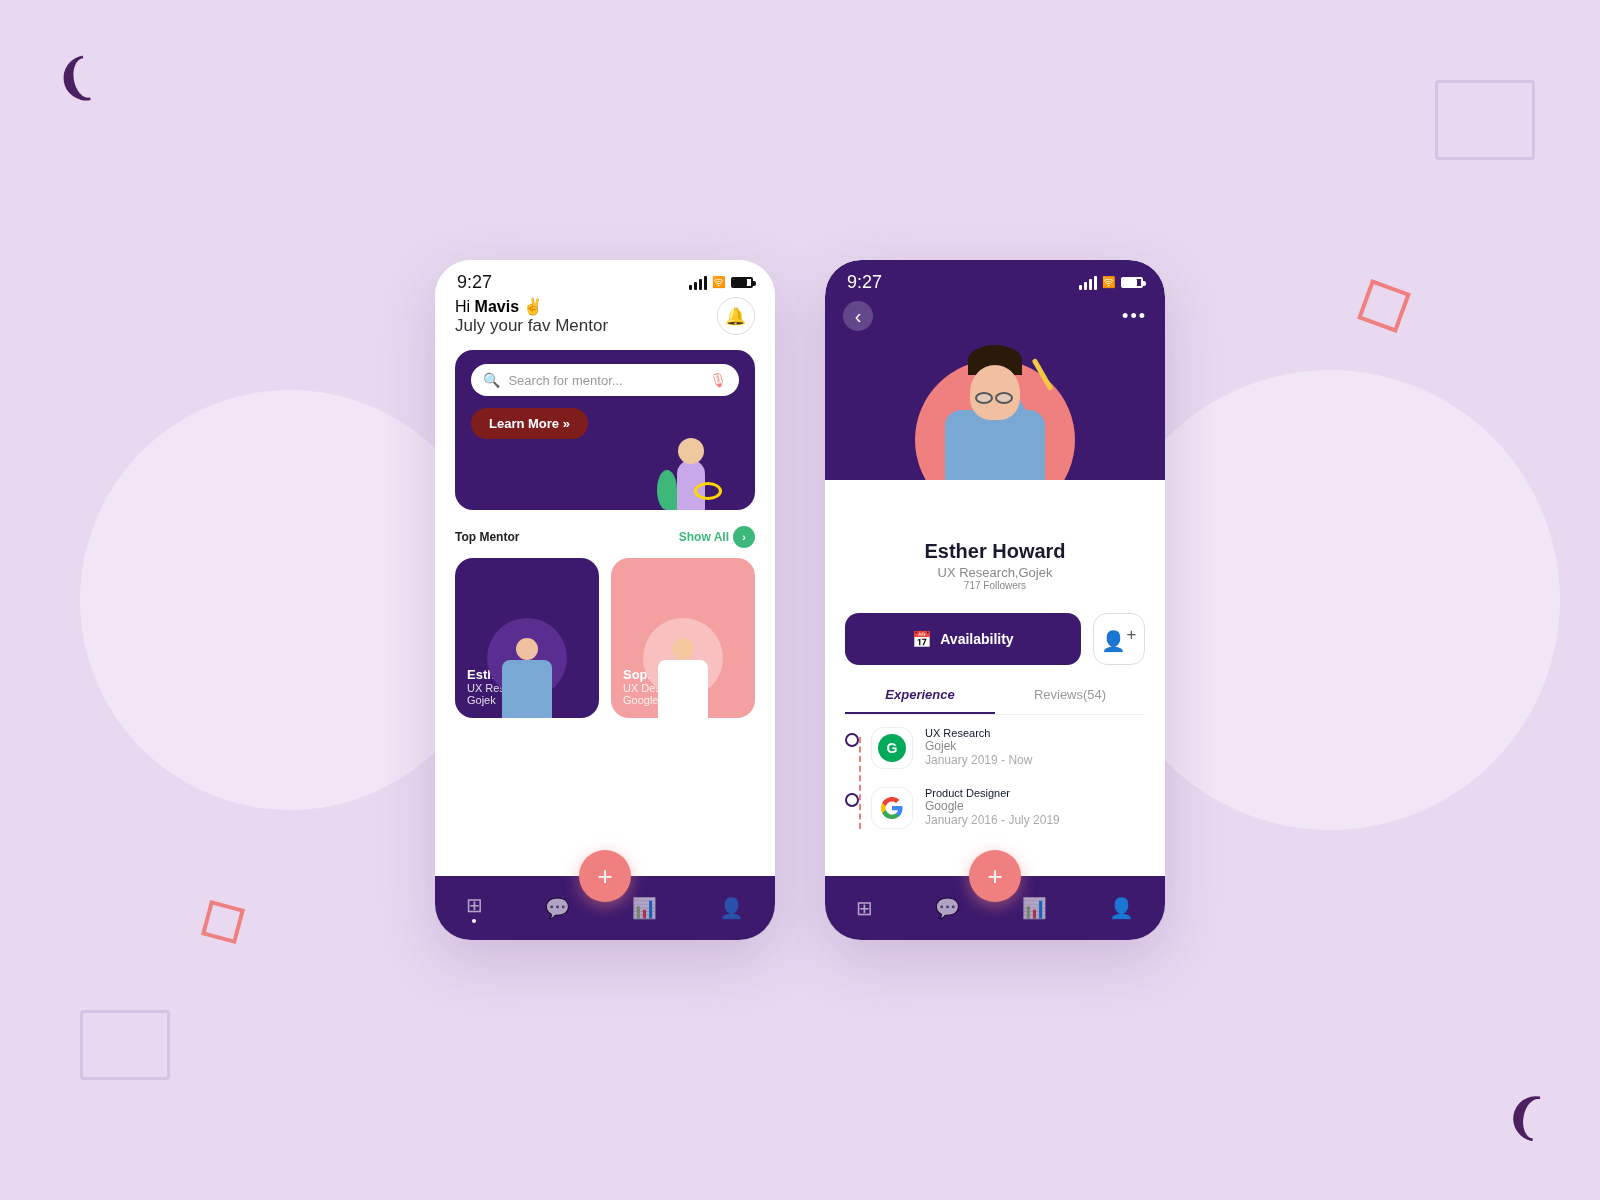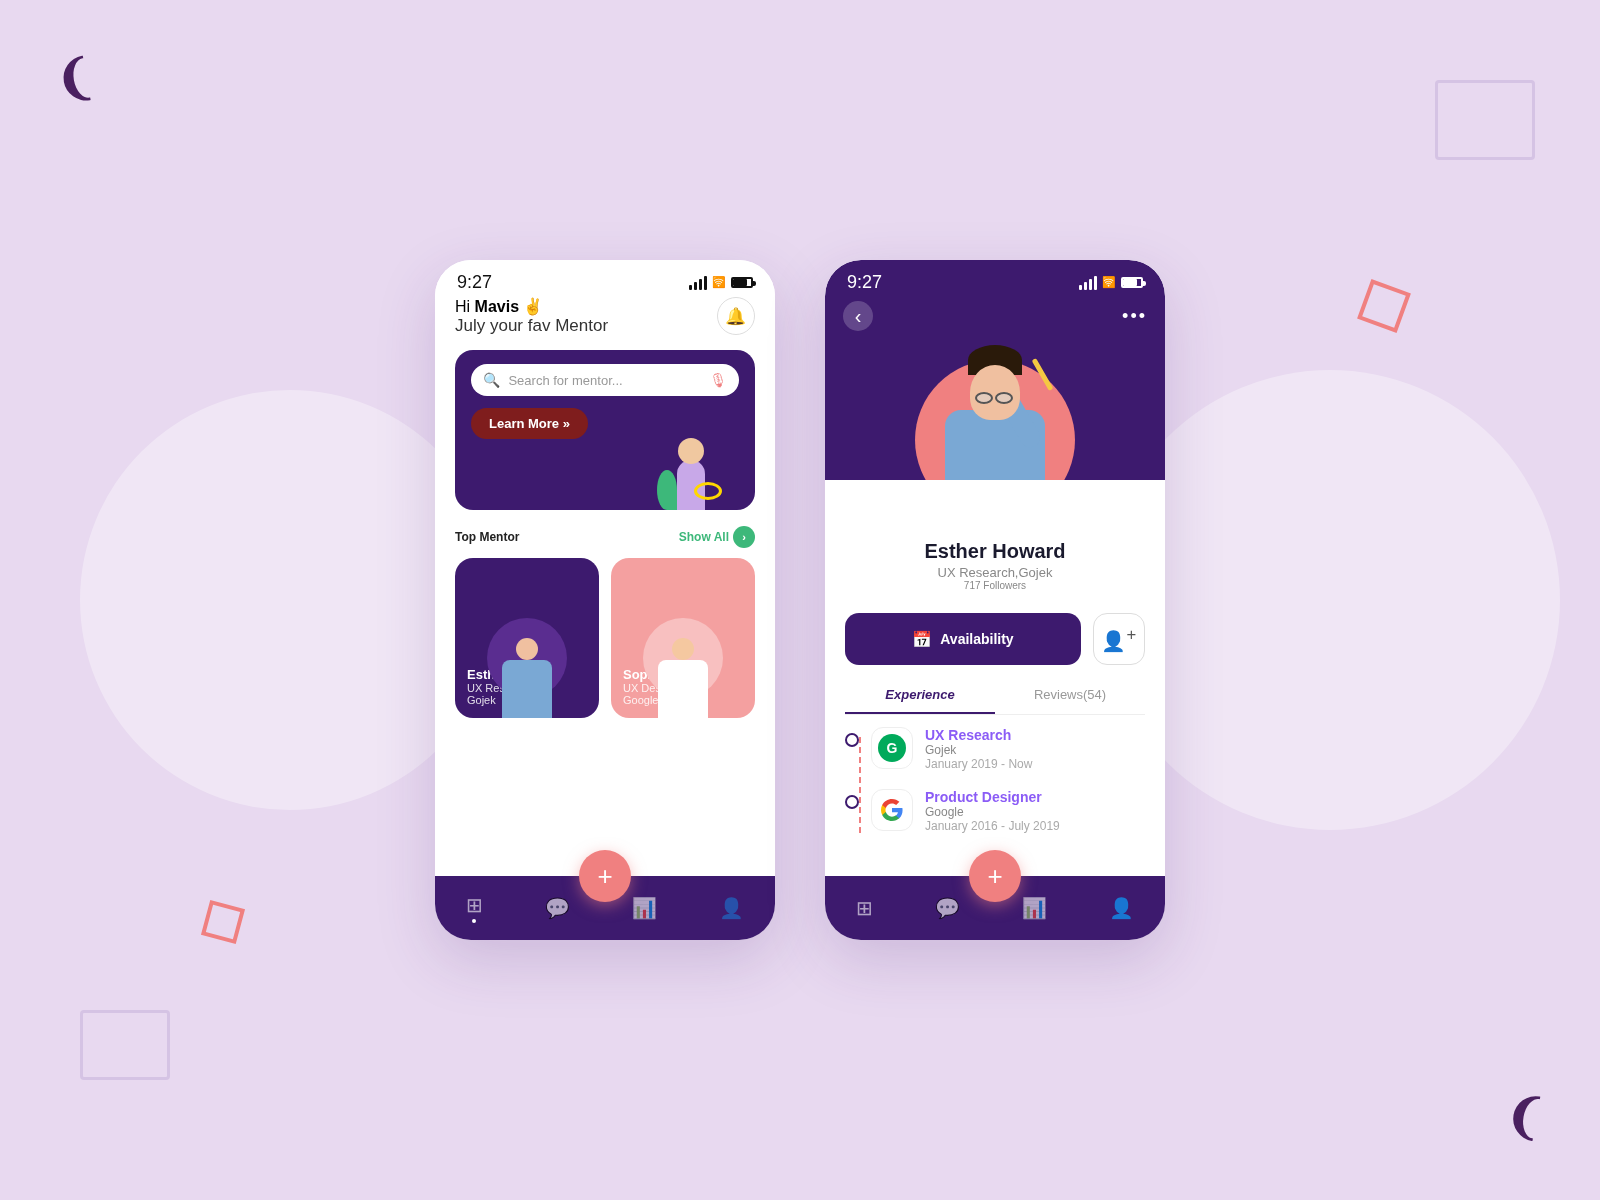--- a/index.html
+++ b/index.html
@@ -575,21 +575,21 @@
       width: 42px; height: 42px;
       border-radius: 12px;
       border: 1px solid #eee;
       display: flex; align-items: center; justify-content: center;
       font-size: 18px;
       font-weight: 800;
       flex-shrink: 0;
       background: #fff;
     }
     .exp-details { flex: 1; }
-    .exp-role { font-size: 14px; font-weight: 700; color: #8b5cf6; }
+    .exp-role { font-size: 11px; font-weight: 400; color: #0f172a; }
     .exp-company { font-size: 12px; color: #888; }
     .exp-period { font-size: 12px; color: #aaa; }
 
     
     .google-g {
       width: 24px; height: 24px;
       position: relative;
     }
     .google-g svg { width: 24px; height: 24px; }
 

